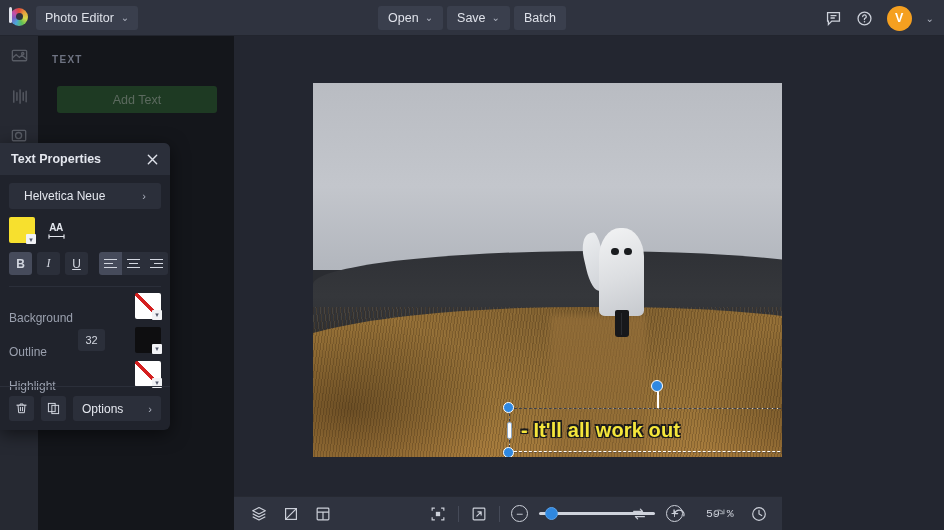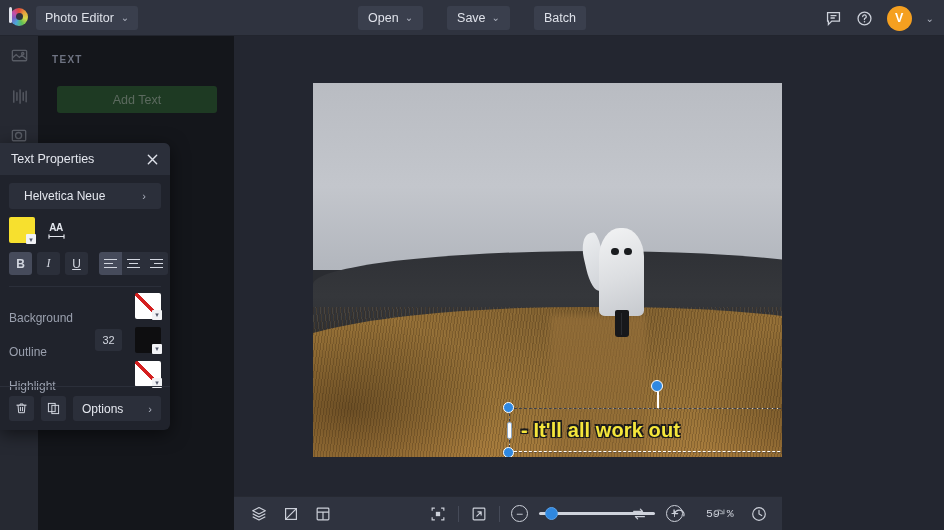--- a/index.html
+++ b/index.html
@@ -32,21 +32,21 @@
     position: absolute; left: 2px; top: 0px; width: 2.5px; height: 16px;
     background: #dfe2ea; border-radius: 2px;
   }
   .app-menu {
     height: 24px; padding: 0 9px; display: flex; align-items: center; gap: 7px;
     background: #3a3f4d; border-radius: 3px; color: #dfe2ea; font-size: 12.5px;
     cursor: default;
   }
   .topbar-center {
     position: absolute; left: 0; right: 0; margin: 0 auto; width: 220px;
-    display: flex; align-items: center; justify-content: center; gap: 24px;
+    display: flex; align-items: center; justify-content: center; gap: 4px;
   }
   .tb-btn {
     height: 24px; padding: 0 10px; display: flex; align-items: center; gap: 6px;
     background: #3a3f4d; border-radius: 3px; color: #dfe2ea; font-size: 12.5px;
     cursor: default; white-space: nowrap;
   }
   .topbar-right {
     position: absolute; right: 10px; top: 0; height: 36px;
     display: flex; align-items: center; gap: 14px;
   }
@@ -239,21 +239,21 @@
     position: absolute; left: 0; top: 143px; width: 170px; height: 287px;
     background: #20232c; border-radius: 0 6px 6px 0;
     box-shadow: 0 4px 18px rgba(0,0,0,.55);
     overflow: hidden;
   }
   .props-head {
     height: 32px; background: #2b2f3a;
     display: flex; align-items: center; justify-content: space-between;
     padding: 0 11px;
   }
-  .props-title { color: #e4e7ee; font-size: 12.5px; font-weight: 400; }
+  .props-title { color: #e4e7ee; font-size: 12.5px; font-weight: 700; }
   .props-body { padding: 8px 9px 0 9px; }
   .row { display: flex; align-items: center; gap: 6px; }
 
   .font-select {
     height: 26px; background: #2b2f3a; border-radius: 3px;
     display: flex; align-items: center; justify-content: space-between;
     padding: 0 15px; color: #e4e7ee; font-size: 12px; cursor: default;
     margin-bottom: 8px;
   }
   .chev { color: #aeb3c0; font-size: 11px; }
@@ -314,21 +314,21 @@
   .divider { height: 1px; background: #2b2f3a; margin: 11px 0 0 0; }
 
   .prop-row {
     display: flex; align-items: center; justify-content: space-between;
     height: 31px; margin-top: 3px;
   }
   .prop-label { color: #9aa0ae; font-size: 12px; margin-top: 24px; }
   .num-box {
     width: 27px; height: 22px; background: #2b2f3a; border-radius: 3px;
     display: flex; align-items: center; justify-content: center;
-    color: #d3d7e0; font-size: 11px; margin-right: 7px;
+    color: #d3d7e0; font-size: 11px; margin-right: 24px;
   }
 
   .props-foot {
     position: absolute; left: 0; right: 0; bottom: 0; height: 44px;
     border-top: 1px solid #2b2f3a;
     display: flex; align-items: center; gap: 7px; padding: 0 9px;
   }
   .foot-btn {
     width: 25px; height: 25px; border-radius: 3px; background: #2b2f3a;
     display: flex; align-items: center; justify-content: center;

